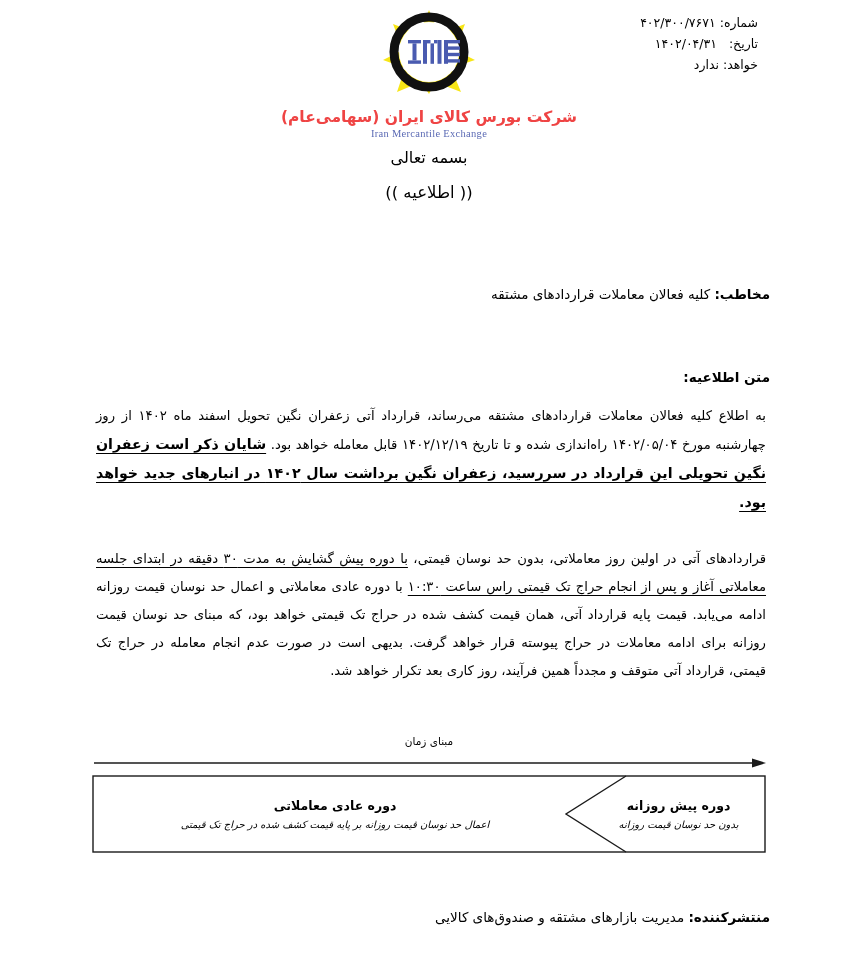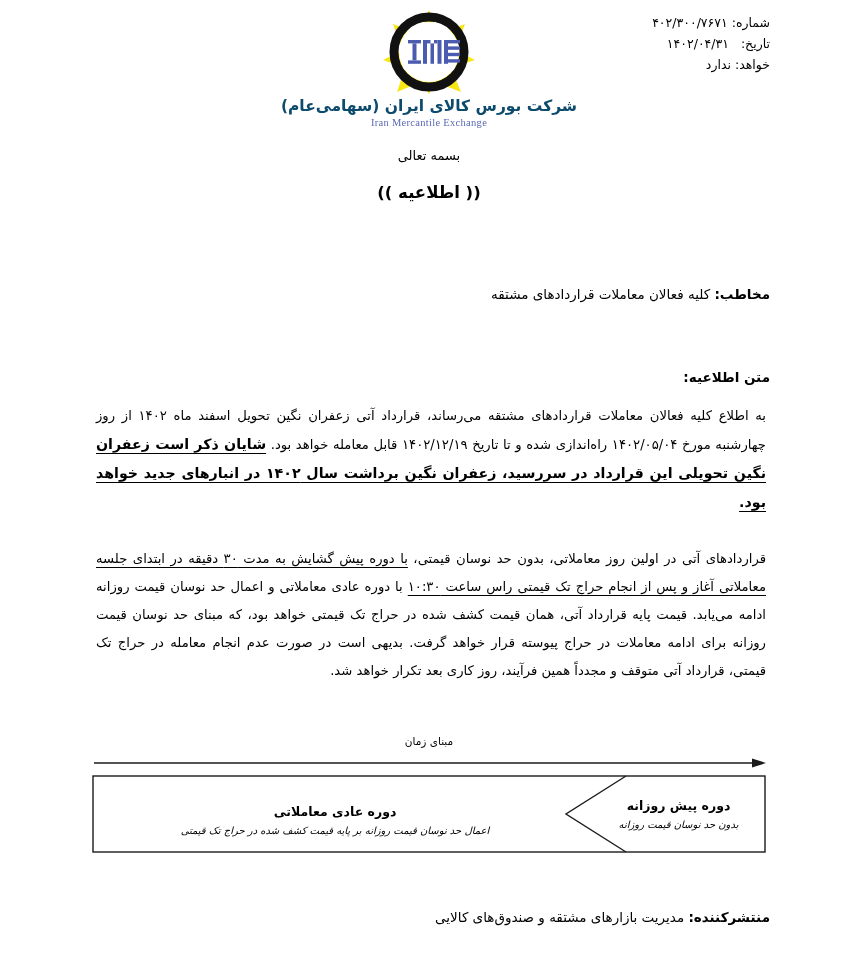--- a/index.html
+++ b/index.html
@@ -20,21 +20,21 @@
     position: relative;
     width: 858px;
     height: 958px;
     box-sizing: border-box;
   }
 
   
   .meta {
     position: absolute;
     top: 12px;
-    right: 88px;
+    right: 100px;
     text-align: right;
     direction: rtl;
     font-size: 12.5px;
     line-height: 21px;
     white-space: nowrap;
   }
   .meta-row { display: block; }
   .meta-label { font-weight: 400; }
   .meta-value { font-weight: 400; }
 
@@ -47,24 +47,24 @@
     display: flex;
     flex-direction: column;
     align-items: center;
   }
   .logo-mark {
     width: 96px;
     height: 88px;
     position: relative;
   }
   .logo-fa {
-    margin-top: 1px;
+    margin-top: 12px;
     font-size: 15.5px;
     font-weight: bold;
-    color: #0c4a6e;
+    color: #ef4444;
     direction: rtl;
     letter-spacing: -0.2px;
     white-space: nowrap;
   }
   .logo-en {
     margin-top: 2px;
     font-size: 10.5px;
     color: #5b6ab4;
     direction: ltr;
     letter-spacing: 0.3px;
@@ -75,26 +75,26 @@
   
   .center-line {
     position: absolute;
     left: 0;
     right: 0;
     text-align: center;
     direction: rtl;
   }
   .basmala {
     top: 148px;
-    font-size: 13px;
+    font-size: 16px;
   }
   .etelaieh {
     top: 183px;
     font-size: 16.5px;
-    font-weight: bold;
+    font-weight: normal;
     letter-spacing: 1px;
   }
 
   
   .field-line {
     position: absolute;
     right: 88px;
     left: 92px;
     text-align: right;
     direction: rtl;
@@ -180,21 +180,21 @@
     position: absolute;
     top: 0;
     height: 78px;
     display: flex;
     flex-direction: column;
     align-items: center;
     justify-content: center;
     direction: rtl;
   }
   .seg-pre { right: 0; width: 175px; }
-  .seg-main { right: 190px; left: 2px; margin-top: 6px; }
+  .seg-main { right: 190px; left: 2px; }
   .seg-title {
     font-size: 12.5px;
     font-weight: bold;
     margin-bottom: 6px;
     white-space: nowrap;
   }
   .seg-sub {
     font-size: 10px;
     white-space: nowrap;
     font-style: italic;

